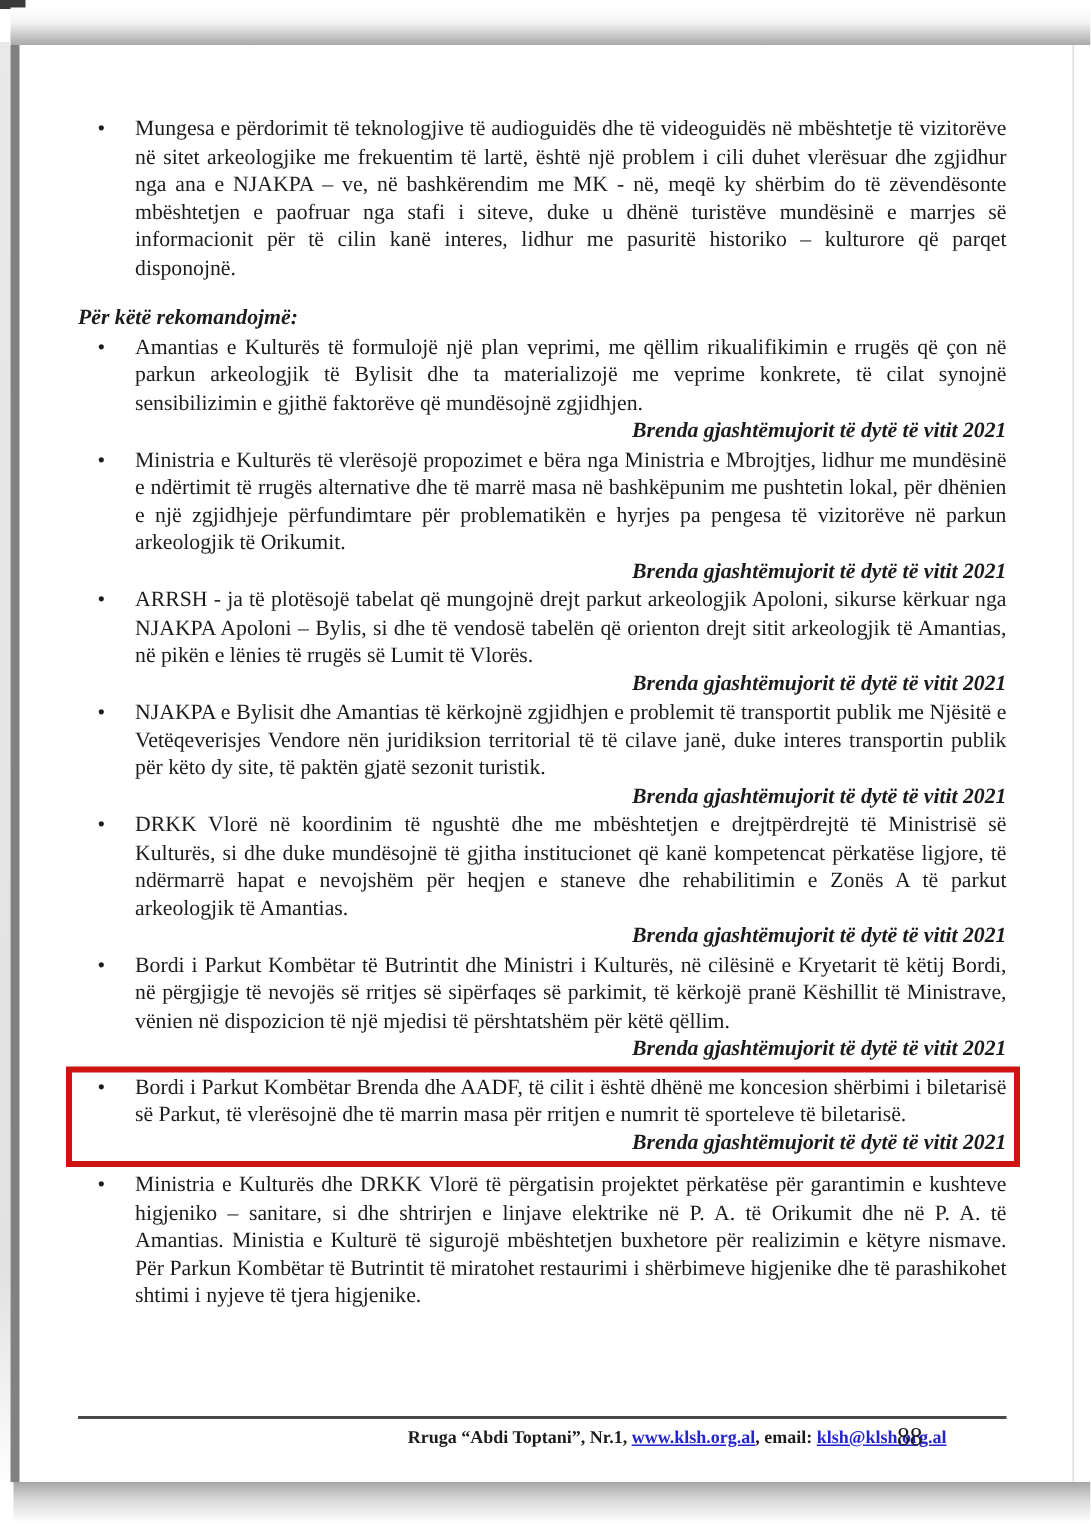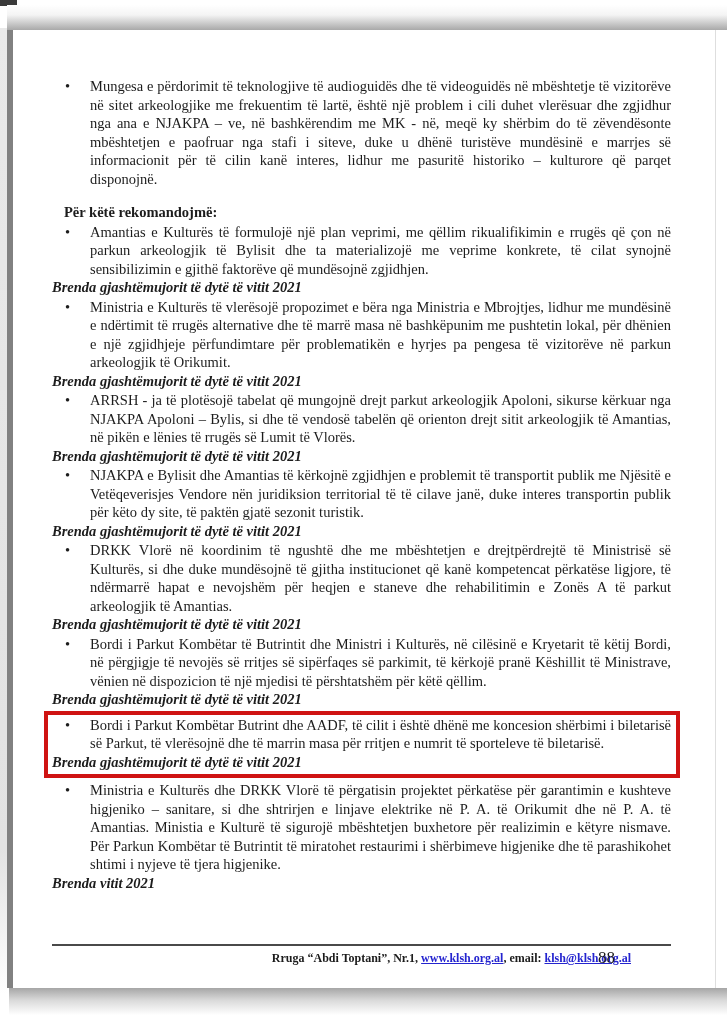--- a/index.html
+++ b/index.html
@@ -38,26 +38,26 @@
     padding:47px 44px 0 39px; 
     font-size:14.5px; line-height:18.5px;
   }
   .item { display:flex; align-items:flex-start; }
   .marker {
     flex:0 0 38px; text-align:left; padding-left:13px;
     font-size:14.5px; line-height:18.5px;
   }
   .itext { flex:1 1 auto; text-align:justify; }
   .heading {
-    font-weight:bold; 
-    margin:15px 0 1px 12px;
+    font-weight:bold; font-style:italic;
+    margin:15px 0 1px 0;
   }
   .deadline {
     font-weight:bold; font-style:italic;
-    margin:0 0 1px 0;
+    text-align:right; margin:0 0 1px 0;
   }
   .highlight-box {
     border:4px solid #cf1312;
     margin:2px -9px 3px -8px;
     padding:1px 5px 2px 4px;
   }
   .footer {
     position:absolute; left:39px; right:44px; bottom:22px;
   }
   .footer-rule { height:2px; background:#4a4a4a; margin-bottom:4px; }
@@ -124,30 +124,29 @@
 
     <div class="item">
       <span class="marker">•</span>
       <p class="itext">Bordi i Parkut Kombëtar të Butrintit dhe Ministri i Kulturës, në cilësinë e Kryetarit të këtij Bordi, në përgjigje të nevojës së rritjes së sipërfaqes së parkimit, të kërkojë pranë Këshillit të Ministrave, vënien në dispozicion të një mjedisi të përshtatshëm për këtë qëllim.</p>
     </div>
     <p class="deadline">Brenda gjashtëmujorit të dytë të vitit 2021</p>
 
     <div class="highlight-box">
       <div class="item">
         <span class="marker">•</span>
-        <p class="itext">Bordi i Parkut Kombëtar Butrint dhe AADF, të cilit i është dhënë me koncesion shërbimi i biletarisë së Parkut, të vlerësojnë dhe të marrin masa për rritjen e numrit të sporteleve të biletarisë.</p>
+        <p class="itext">Bordi i Parkut Kombëtar Brenda dhe AADF, të cilit i është dhënë me koncesion shërbimi i biletarisë së Parkut, të vlerësojnë dhe të marrin masa për rritjen e numrit të sporteleve të biletarisë.</p>
       </div>
       <p class="deadline">Brenda gjashtëmujorit të dytë të vitit 2021</p>
     </div>
 
     <div class="item">
       <span class="marker">•</span>
       <p class="itext">Ministria e Kulturës dhe DRKK Vlorë të përgatisin projektet përkatëse për garantimin e kushteve higjeniko – sanitare, si dhe shtrirjen e linjave elektrike në P. A. të Orikumit dhe në P. A. të Amantias. Ministia e Kulturë të sigurojë mbështetjen buxhetore për realizimin e këtyre nismave. Për Parkun Kombëtar të Butrintit të miratohet restaurimi i shërbimeve higjenike dhe të parashikohet shtimi i nyjeve të tjera higjenike.</p>
     </div>
-    <p class="deadline">Brenda vitit 2021</p>
 
   </div>
 
   <div class="footer">
     <div class="footer-rule"></div>
     <div class="footer-line"><span>Rruga “Abdi Toptani”, Nr.1, </span><a class="footer-link">www.klsh.org.al</a><span>, email: </span><a class="footer-link">klsh@klsh.org.al</a><span class="page-number">88</span></div>
   </div>
 </div>
 
 </body></html>

